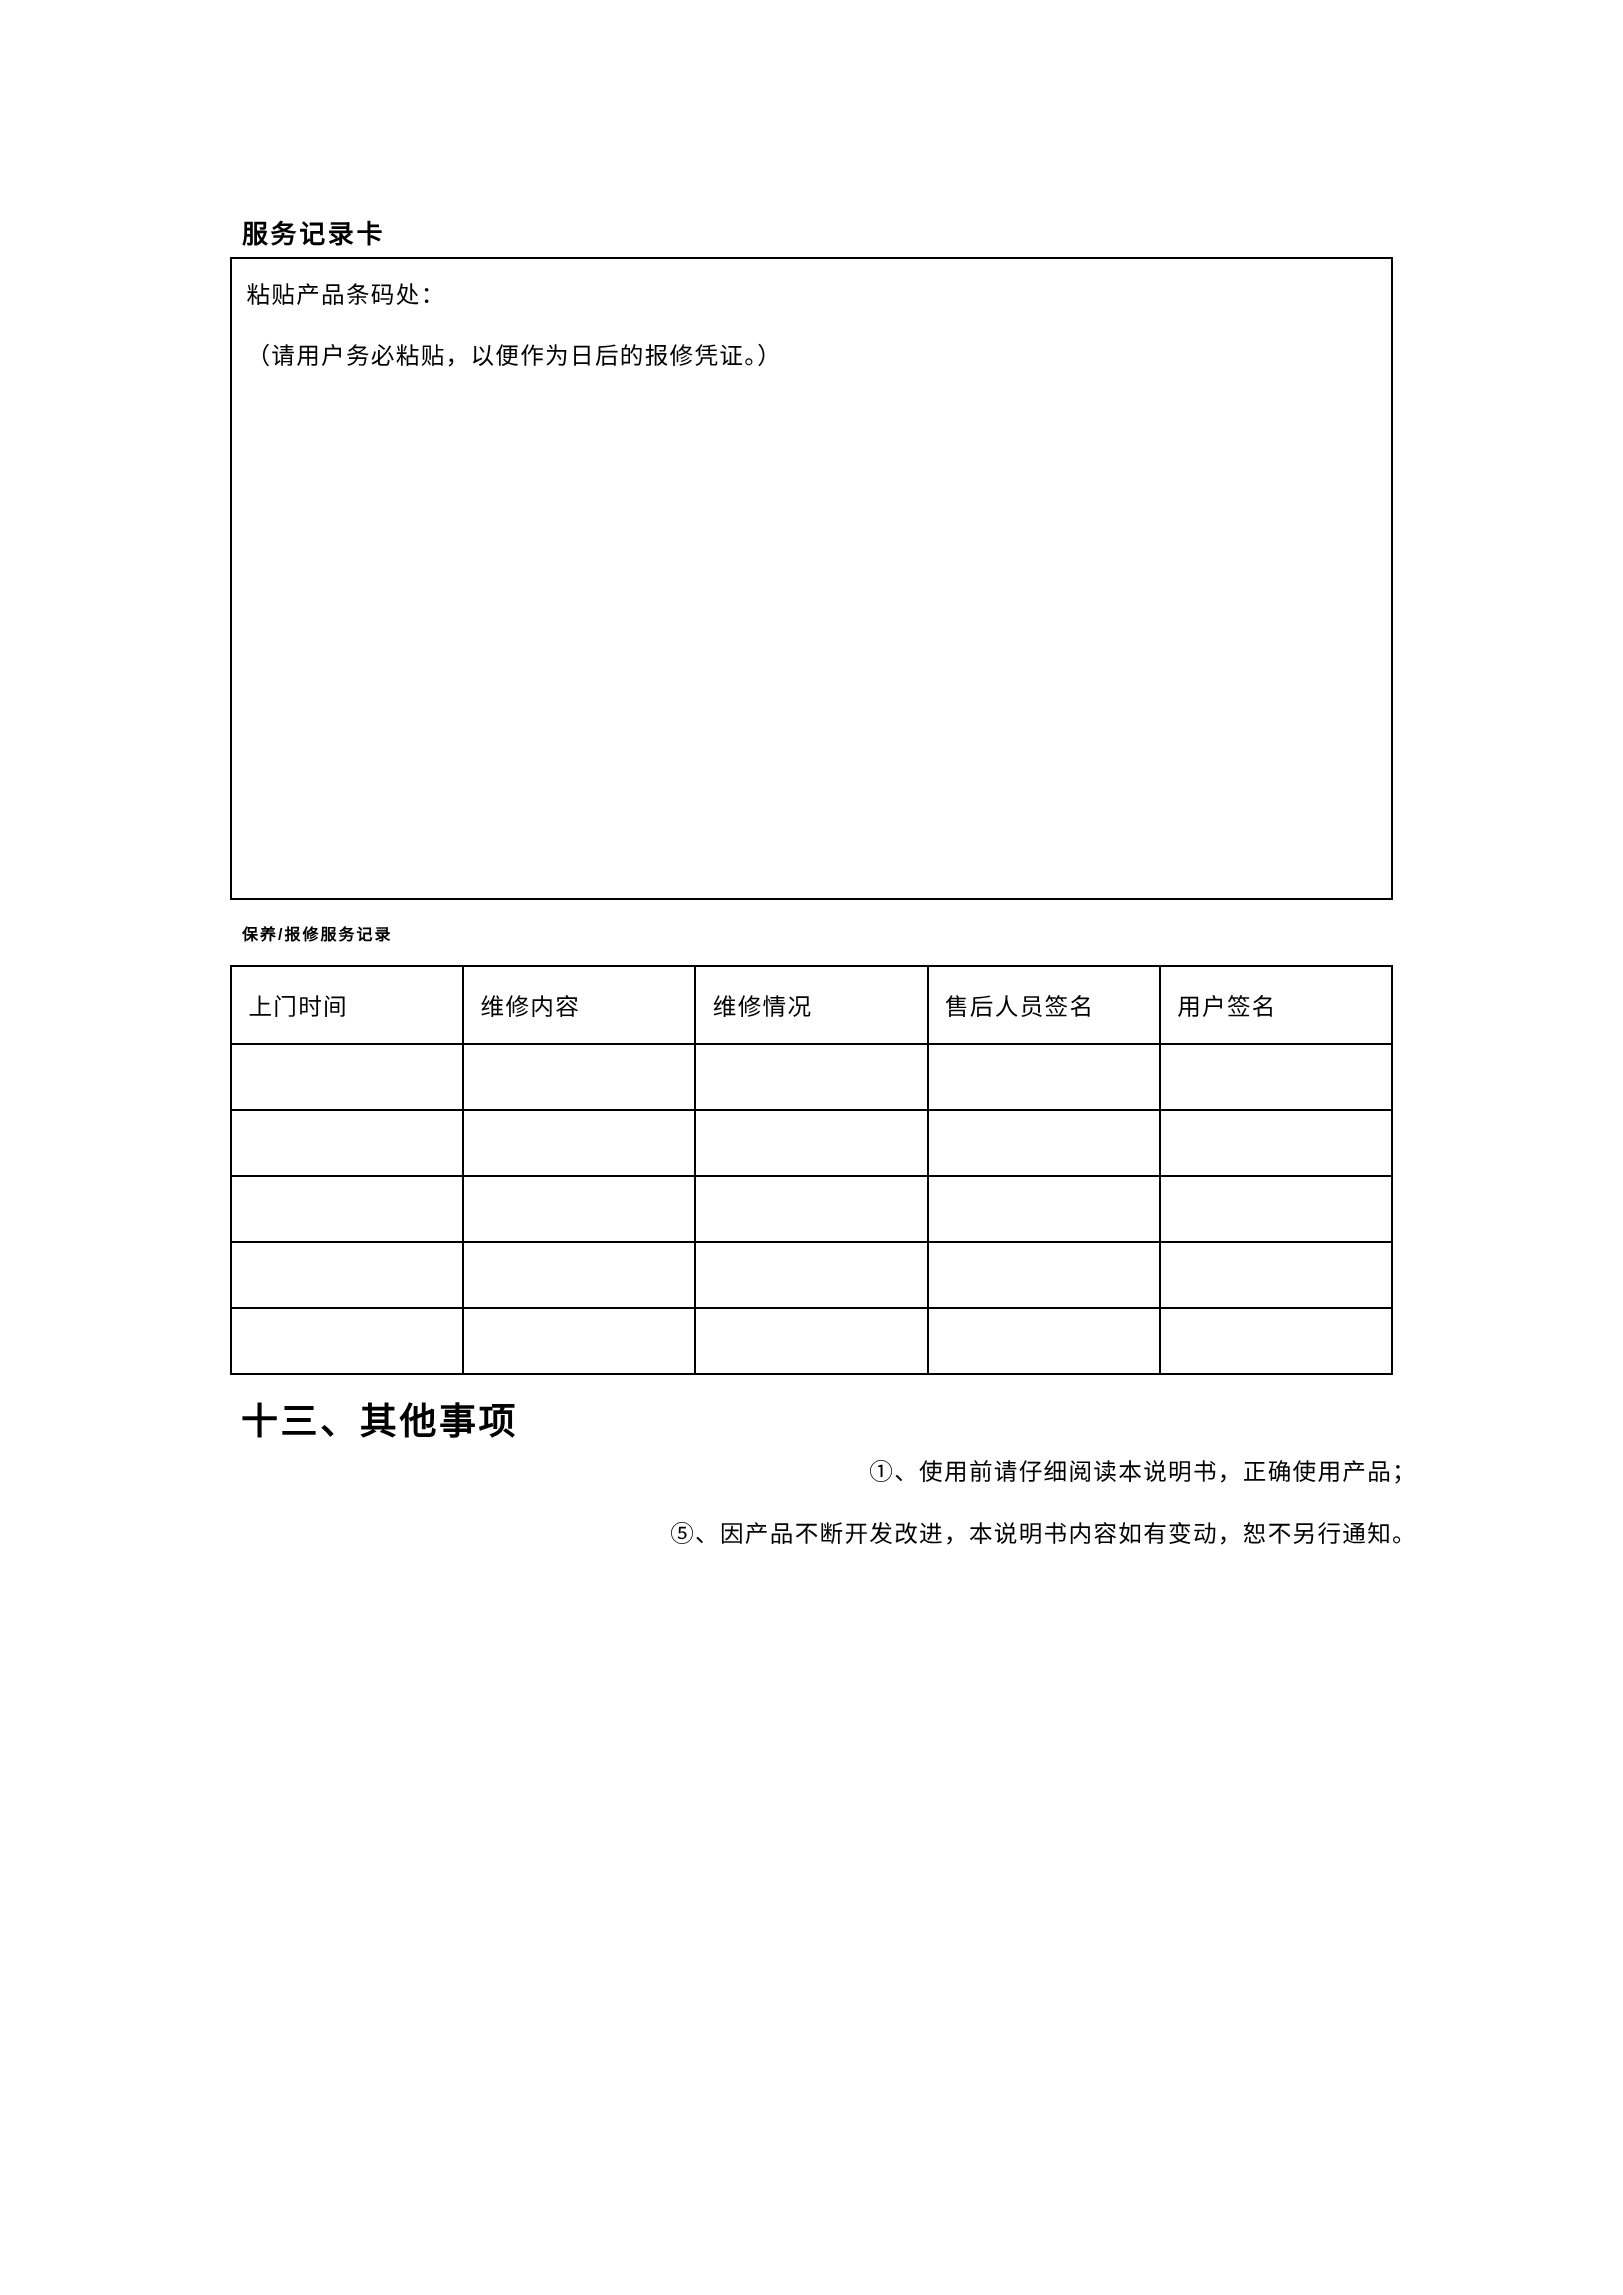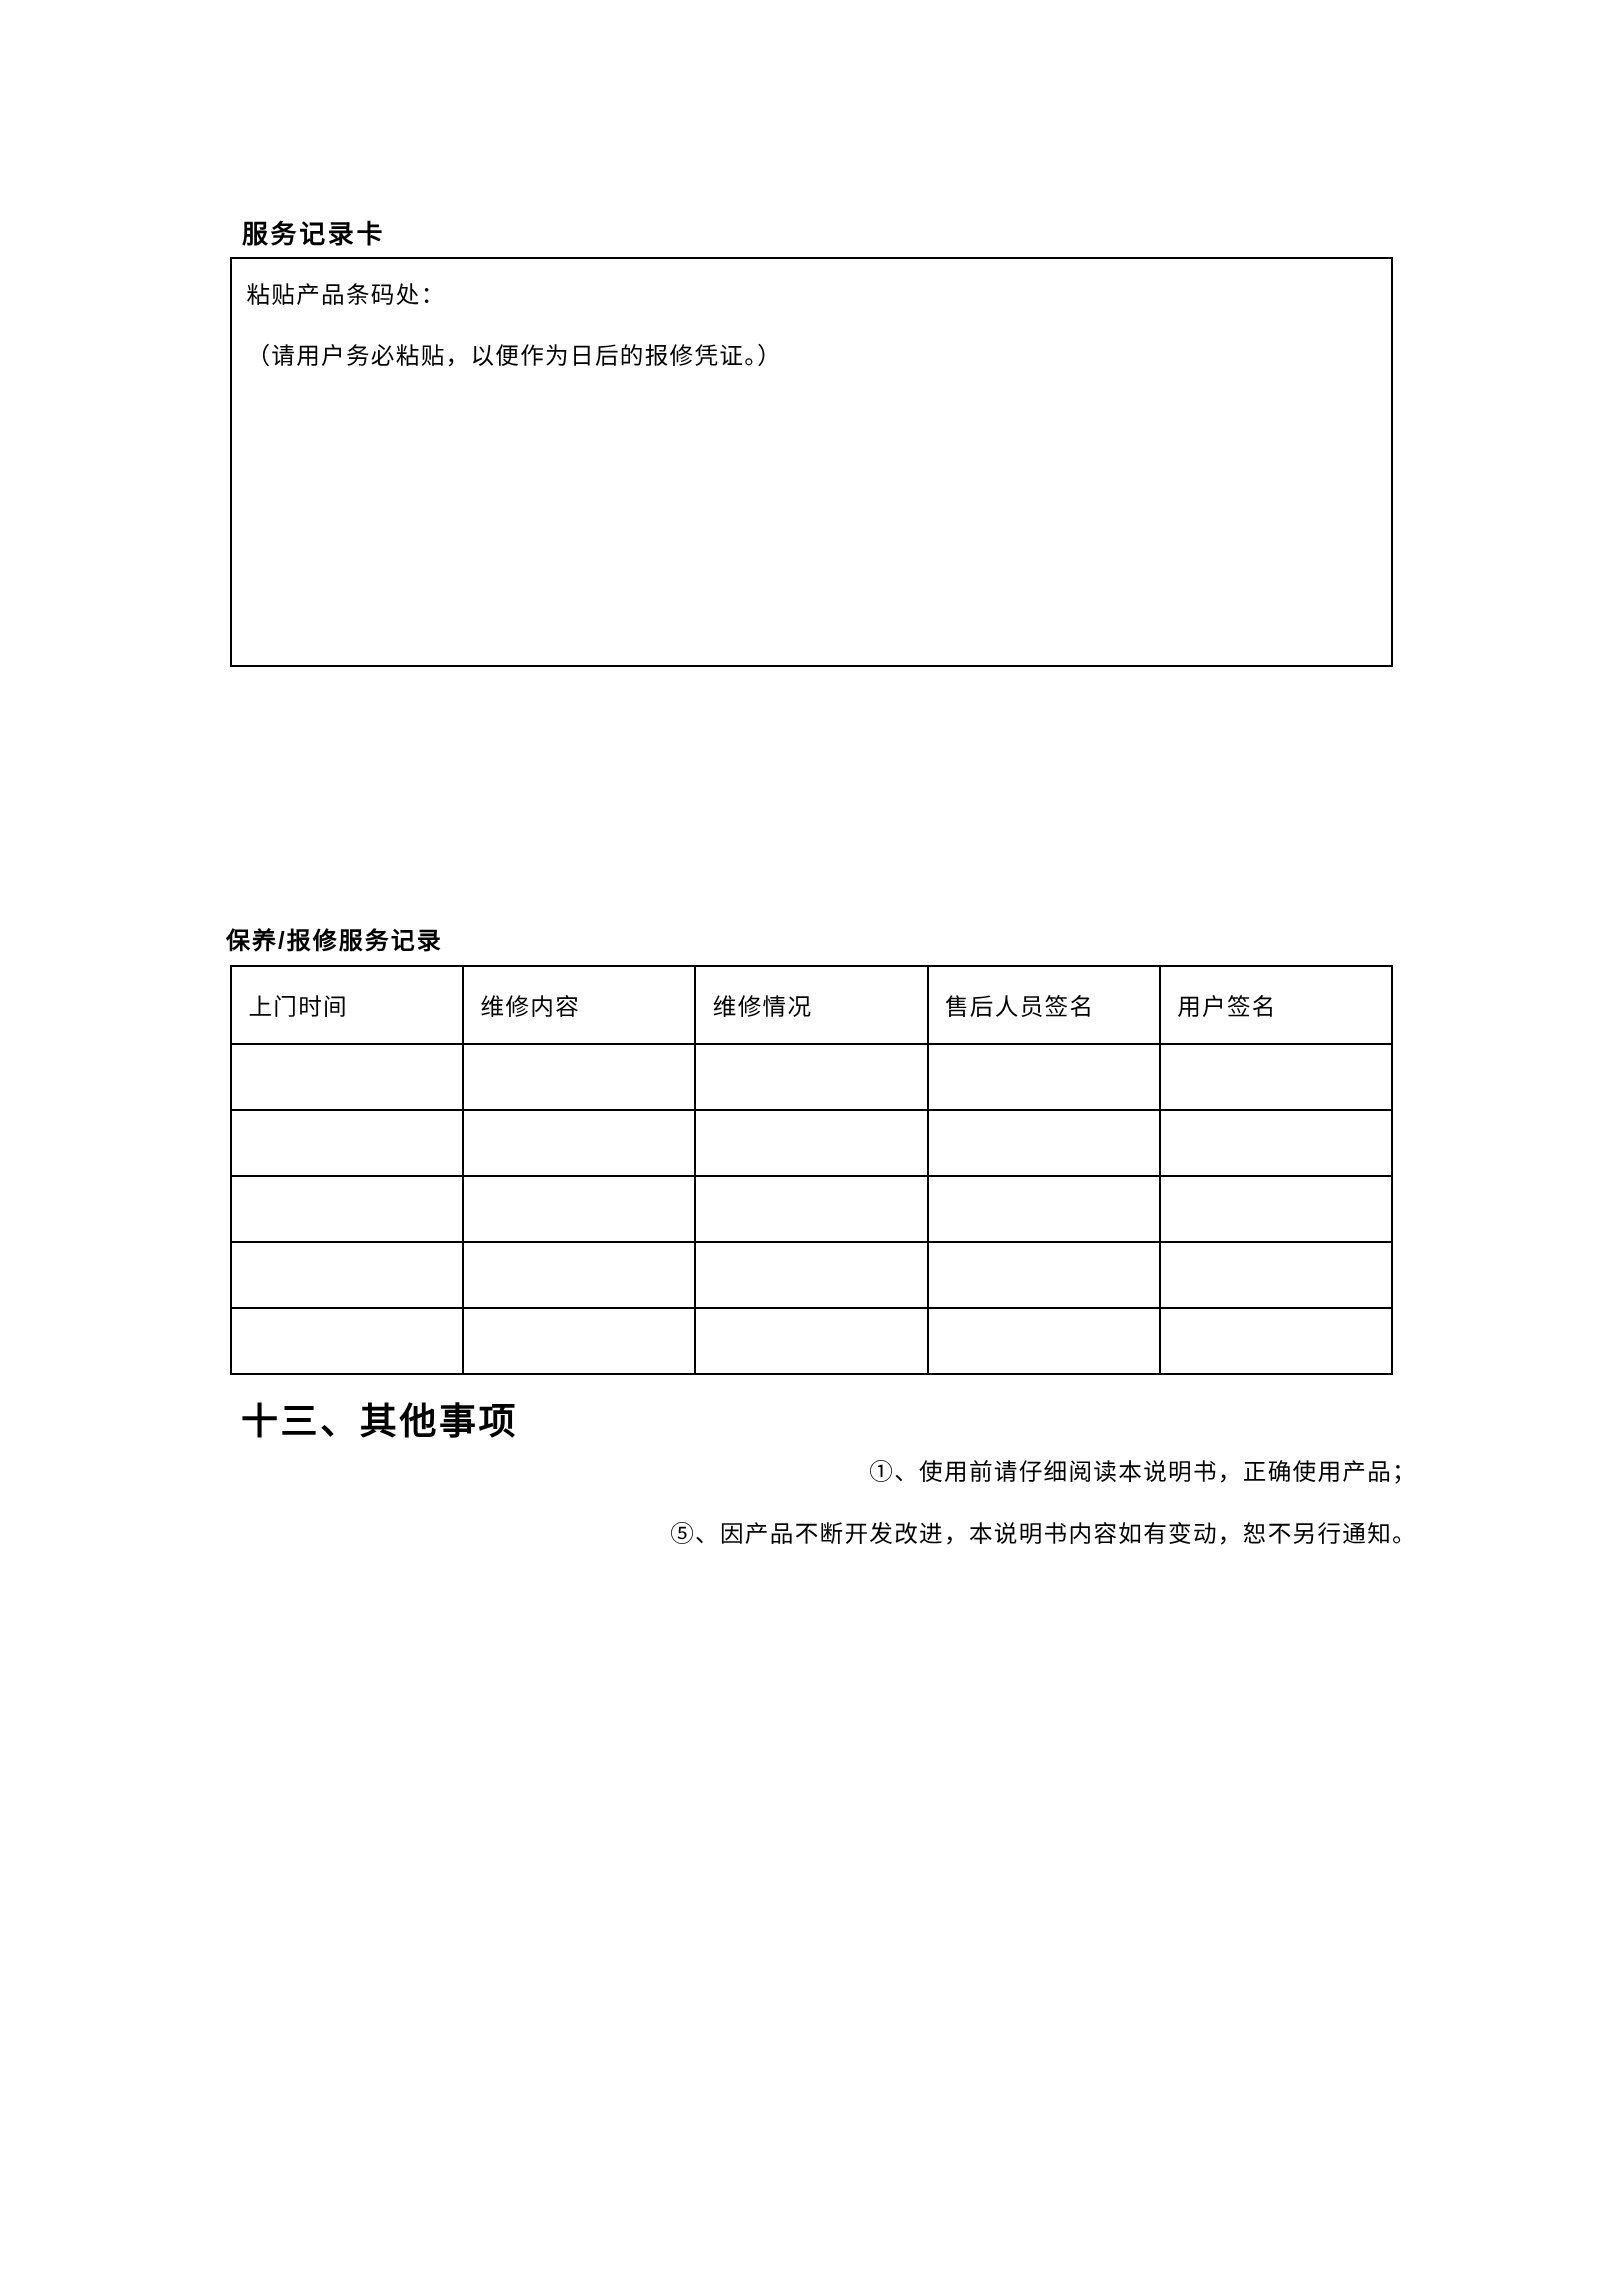--- a/index.html
+++ b/index.html
@@ -15,34 +15,34 @@
 
   
   .card-title {
     left:242px; top:213px;
     font-size:26px; font-weight:700; letter-spacing:2.6px;
   }
 
   
   .barcode-box {
     left:230px; top:257px;
-    width:1163px; height:410px;
+    width:1163px; height:643px;
     border:2px solid #000000;
     padding:19.6px 15.7px 0 14.4px;
   }
   .barcode-box p {
     font-size:23.6px; line-height:33px;
     letter-spacing:1.3px;
   }
   .barcode-box p.note { margin-top:29.4px;font-family:Liberation Mono, monospace; }
 
   
   .log-title {
-    left:226px; top:921px;
-    font-size:24px; font-weight:700; letter-spacing:2px;
+    left:242px; top:921px;
+    font-size:16px; font-weight:700; letter-spacing:2px;
   }
 
   
   .log-table {
     left:230px; top:965px;
     width:1163px;
     border-collapse:collapse;
     table-layout:fixed;
   }
   .log-table th, .log-table td {

